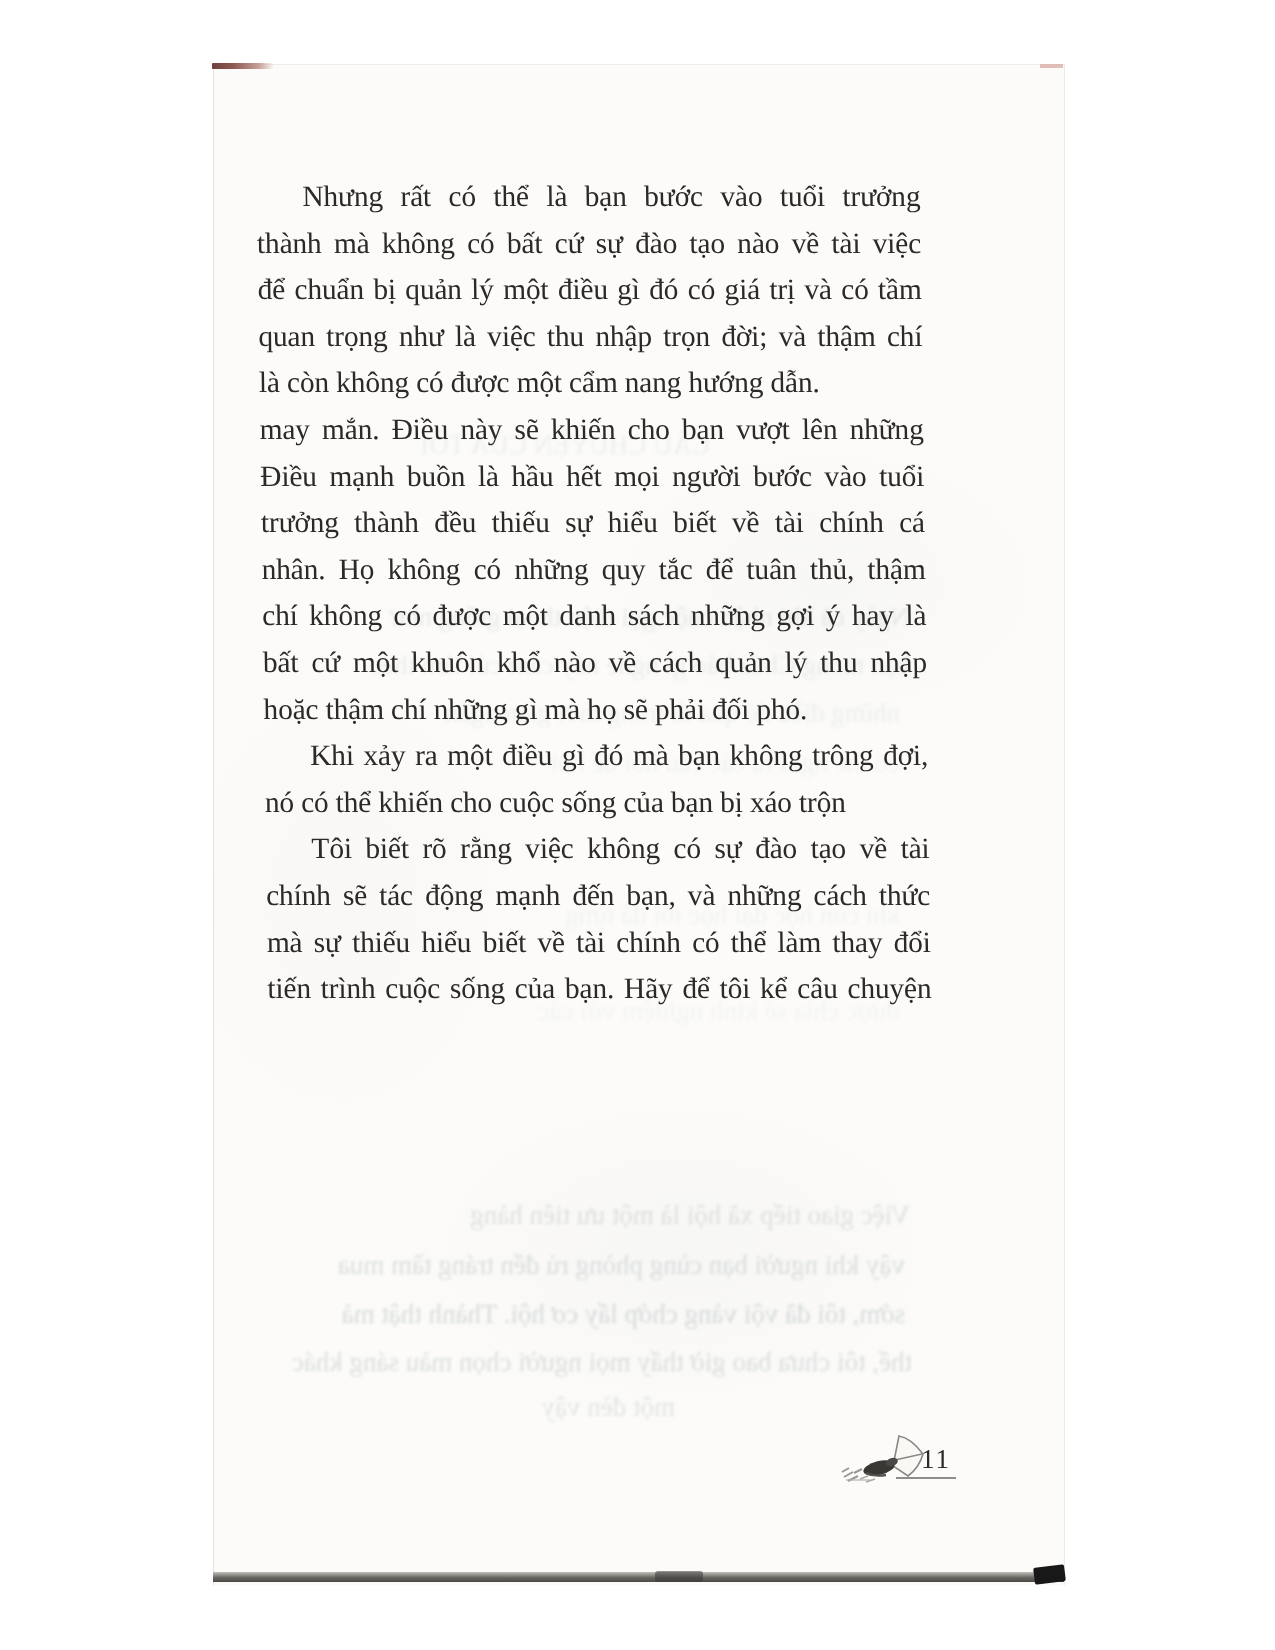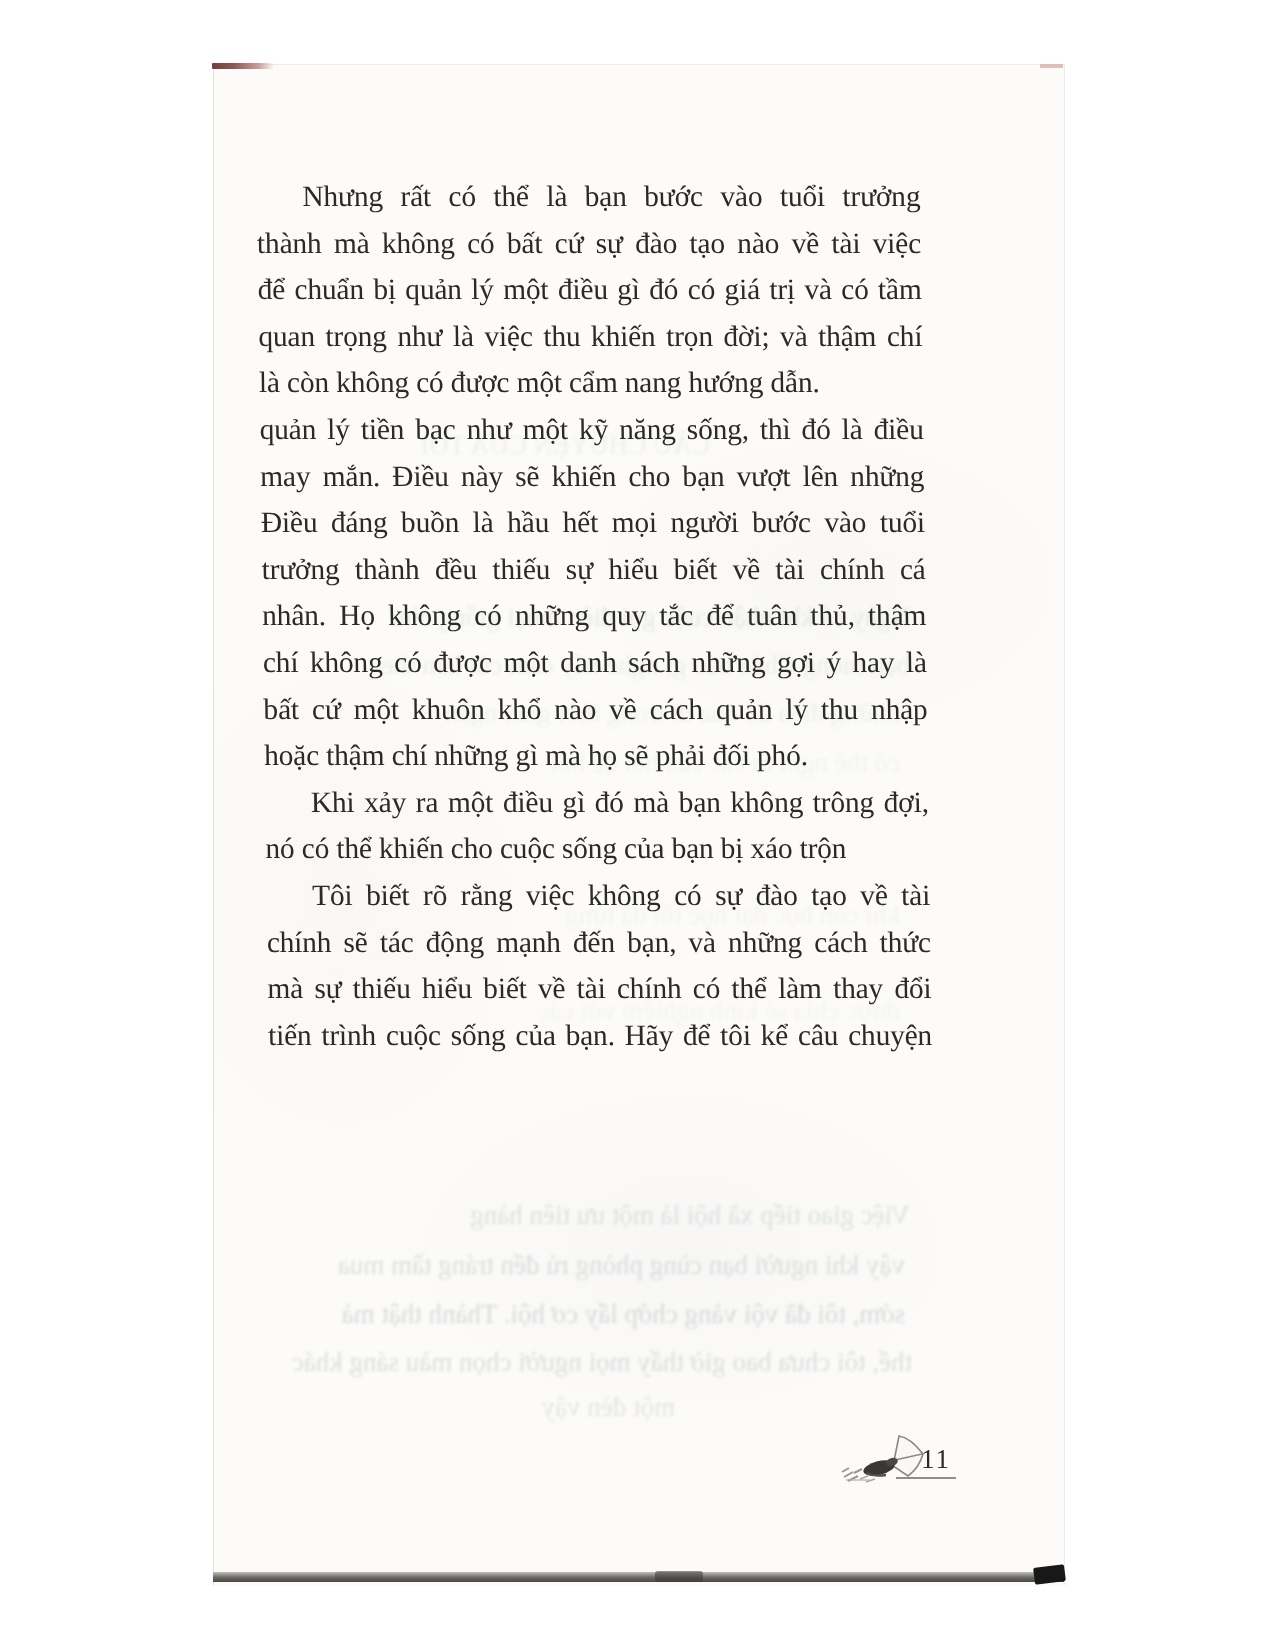--- a/index.html
+++ b/index.html
@@ -154,25 +154,24 @@
       <div class="ghost" style="top: 1250px; left: 250px; width: 655px; opacity: 0.34;">vậy khi người bạn cùng phòng rủ đến tráng tầm mua</div>
       <div class="ghost" style="top: 1299px; left: 250px; width: 655px; opacity: 0.38;">sớm, tôi đã vội vàng chớp lấy cơ hội. Thành thật mà</div>
       <div class="ghost" style="top: 1347px; left: 250px; width: 662px; opacity: 0.34;">thế, tôi chưa bao giờ thấy mọi người chọn màu sáng khác</div>
       <div class="ghost" style="top: 1392px; left: 255px; width: 420px; opacity: 0.26;">một đèn vậy</div>
     </div>
 
   <div class="text-block">
       <div class="line indent">Nhưng rất có thể là bạn bước vào tuổi trưởng</div>
       <div class="line">thành mà không có bất cứ sự đào tạo nào về tài việc</div>
       <div class="line">để chuẩn bị quản lý một điều gì đó có giá trị và có tầm</div>
-      <div class="line">quan trọng như là việc thu khiến trọn đời; và thậm chí</div>
+      <div class="line">quan trọng như là việc thu nhập trọn đời; và thậm chí</div>
       <div class="line para-end">là còn không có được một cẩm nang hướng dẫn.</div>
-      <div class="line">quản lý tiền bạc như một kỹ năng sống, thì đó là điều</div>
       <div class="line">may mắn. Điều này sẽ khiến cho bạn vượt lên những</div>
-      <div class="line">Điều đáng buồn là hầu hết mọi người bước vào tuổi</div>
+      <div class="line">Điều mạnh buồn là hầu hết mọi người bước vào tuổi</div>
       <div class="line">trưởng thành đều thiếu sự hiểu biết về tài chính cá</div>
       <div class="line">nhân. Họ không có những quy tắc để tuân thủ, thậm</div>
       <div class="line">chí không có được một danh sách những gợi ý hay là</div>
       <div class="line">bất cứ một khuôn khổ nào về cách quản lý thu nhập</div>
       <div class="line para-end">hoặc thậm chí những gì mà họ sẽ phải đối phó.</div>
       <div class="line indent">Khi xảy ra một điều gì đó mà bạn không trông đợi,</div>
       <div class="line para-end">nó có thể khiến cho cuộc sống của bạn bị xáo trộn</div>
       <div class="line indent">Tôi biết rõ rằng việc không có sự đào tạo về tài</div>
       <div class="line">chính sẽ tác động mạnh đến bạn, và những cách thức</div>
       <div class="line">mà sự thiếu hiểu biết về tài chính có thể làm thay đổi</div>

